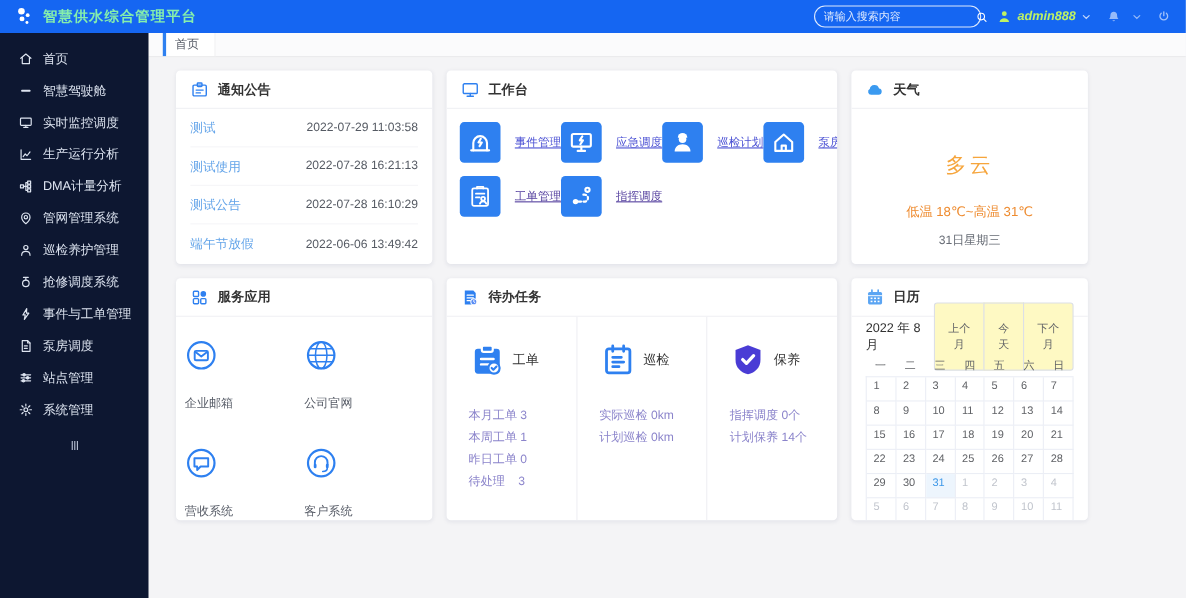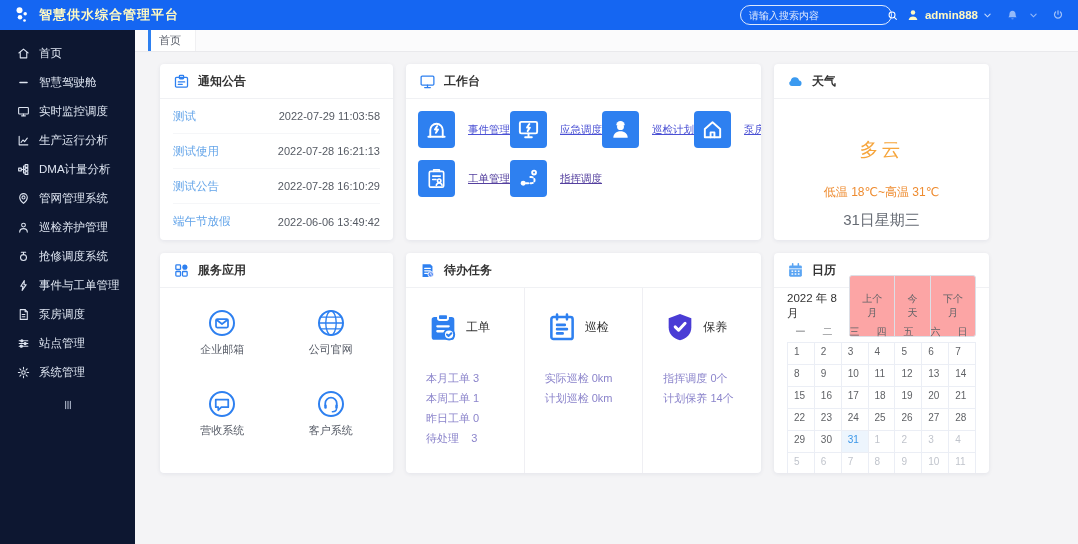--- a/index.html
+++ b/index.html
@@ -5,29 +5,29 @@
   * { margin:0; padding:0; box-sizing:border-box; }
   html,body { width:1078px; height:544px; overflow:hidden;
     font-family:"Liberation Sans","DejaVu Sans",sans-serif;
     background:#f4f4f6; }
 
   
   .header { position:absolute; top:0; left:0; width:1078px; height:30px;
     background:var(--header-bg,#1566f2); display:flex; align-items:center;
     padding:0 14px 0 12px; z-index:20; }
   .logo { width:20px; height:20px; margin-right:7px; }
-  .app-title { color:#fef9c3; font-size:13px; font-weight:bold; letter-spacing:1px; }
+  .app-title { color:#86efac; font-size:13px; font-weight:bold; letter-spacing:1px; }
   .hspacer { flex:1; }
   .search-pill { width:152px; height:20px; border:1px solid rgba(255,255,255,.85);
     border-radius:10px; display:flex; align-items:center; padding:0 8px; gap:6px; }
   .search-pill input { flex:1; background:transparent; border:none; outline:none;
     color:#fff; font-size:10px; font-family:inherit; }
   .search-pill input::placeholder { color:rgba(255,255,255,.85); }
   .search-pill svg { width:11px; height:11px; color:#fff; flex:none; }
-  .uarea { display:flex; align-items:center; margin-left:14px; color:#fef9c3; }
+  .uarea { display:flex; align-items:center; margin-left:14px; color:#bef264;font-style:italic; }
   .uarea svg { display:block; }
   .u-person { width:14px; height:14px; margin-right:5px; }
   .u-name { font-size:11.5px; font-weight:bold; }
   .u-chev { width:9px; height:9px; color:rgba(255,255,255,.75); margin-left:5px; }
   .u-bell { width:13px; height:13px; color:rgba(255,255,255,.55); margin-left:14px; }
   .u-chev2 { width:9px; height:9px; color:rgba(255,255,255,.55); margin-left:10px; }
   .u-power { width:12px; height:12px; color:rgba(255,255,255,.6); margin-left:14px; }
 
   
   .sidebar { position:absolute; top:30px; left:0; bottom:0; width:135px;
@@ -72,25 +72,25 @@
     display:flex; align-items:center; justify-content:center; color:#fff; cursor:pointer; }
   .tile svg { width:23px; height:23px; }
   .wb-label { font-size:10.5px; text-decoration:underline; color:var(--link,#4b51d4);
     cursor:pointer; white-space:nowrap; }
   .wb-label.visited { color:var(--visited-link,#55409f); }
 
   
   .wx { text-align:center; padding-top:38px; }
   .wx-cond { font-size:19px; color:var(--weather-main,#f6a53c); letter-spacing:3px; }
   .wx-temp { margin-top:21px; font-size:12px; color:var(--weather-temp,#ee8b2f); }
-  .wx-date { margin-top:10px; font-size:15px; color:#666b74; }
+  .wx-date { margin-top:10px; font-size:11px; color:#666b74; }
 
   
   .sv { display:grid; grid-template-columns:1fr 1fr; padding:20px 8px 0; row-gap:32px; }
-  .sv-app { display:flex; flex-direction:column; align-items:center; gap:4px;
+  .sv-app { display:flex; flex-direction:column; gap:21px;
     font-size:11px; color:#565b66; cursor:pointer; }
   .sv-app .svi { width:30px; height:30px; color:var(--accent,#2e80f0); }
   .sv-app .svi svg { width:30px; height:30px; display:block; }
 
   
   .td { display:flex; height:185px; }
   .td-col { flex:1; padding:22px 20px 0; }
   .td-col:not(:last-child) { border-right:1px solid #efeff3; }
   .td-head { display:flex; align-items:center; gap:6px; }
   .td-head .tdi { width:34px; height:34px; }
@@ -98,21 +98,21 @@
   .td-head .tl { font-size:12px; color:#333; }
   .td-lines { margin-top:24px; }
   .td-lines div { font-size:11px; color:var(--todo-text,#8b84cb); line-height:20px;
     white-space:pre; }
 
   
   .cal { padding:8px 13px 0; }
   .cal-top { display:flex; justify-content:space-between; align-items:center; height:20px; }
   .cal-month { font-size:11.5px; color:#333; }
   .btn-group { display:flex; }
-  .cal-btn { font-size:10px; color:#606266; border:1px solid #dcdfe6; background:#fca5a5;
+  .cal-btn { font-size:10px; color:#606266; border:1px solid #dcdfe6; background:#fef9c3;
     padding:16px 8px; margin-left:-1px; cursor:pointer; font-family:inherit; }
   .cal-btn:first-child { border-radius:3px 0 0 3px; margin-left:0; }
   .cal-btn:last-child { border-radius:0 3px 3px 0; }
   .cal-week { display:grid; grid-template-columns:repeat(7,1fr); margin-top:8px;
     font-size:10px; color:#606266; text-align:center; height:16px; align-items:center; }
   .cal-grid { display:grid; grid-template-columns:repeat(7,1fr); margin-top:2px;
     border-top:1px solid #ebeef5; border-left:1px solid #ebeef5; }
   .cal-cell { height:22px; border-right:1px solid #ebeef5; border-bottom:1px solid #ebeef5;
     font-size:10px; color:#606266; padding:3px 0 0 6px; cursor:pointer; }
   .cal-cell.muted { color:#c0c4cc; }

